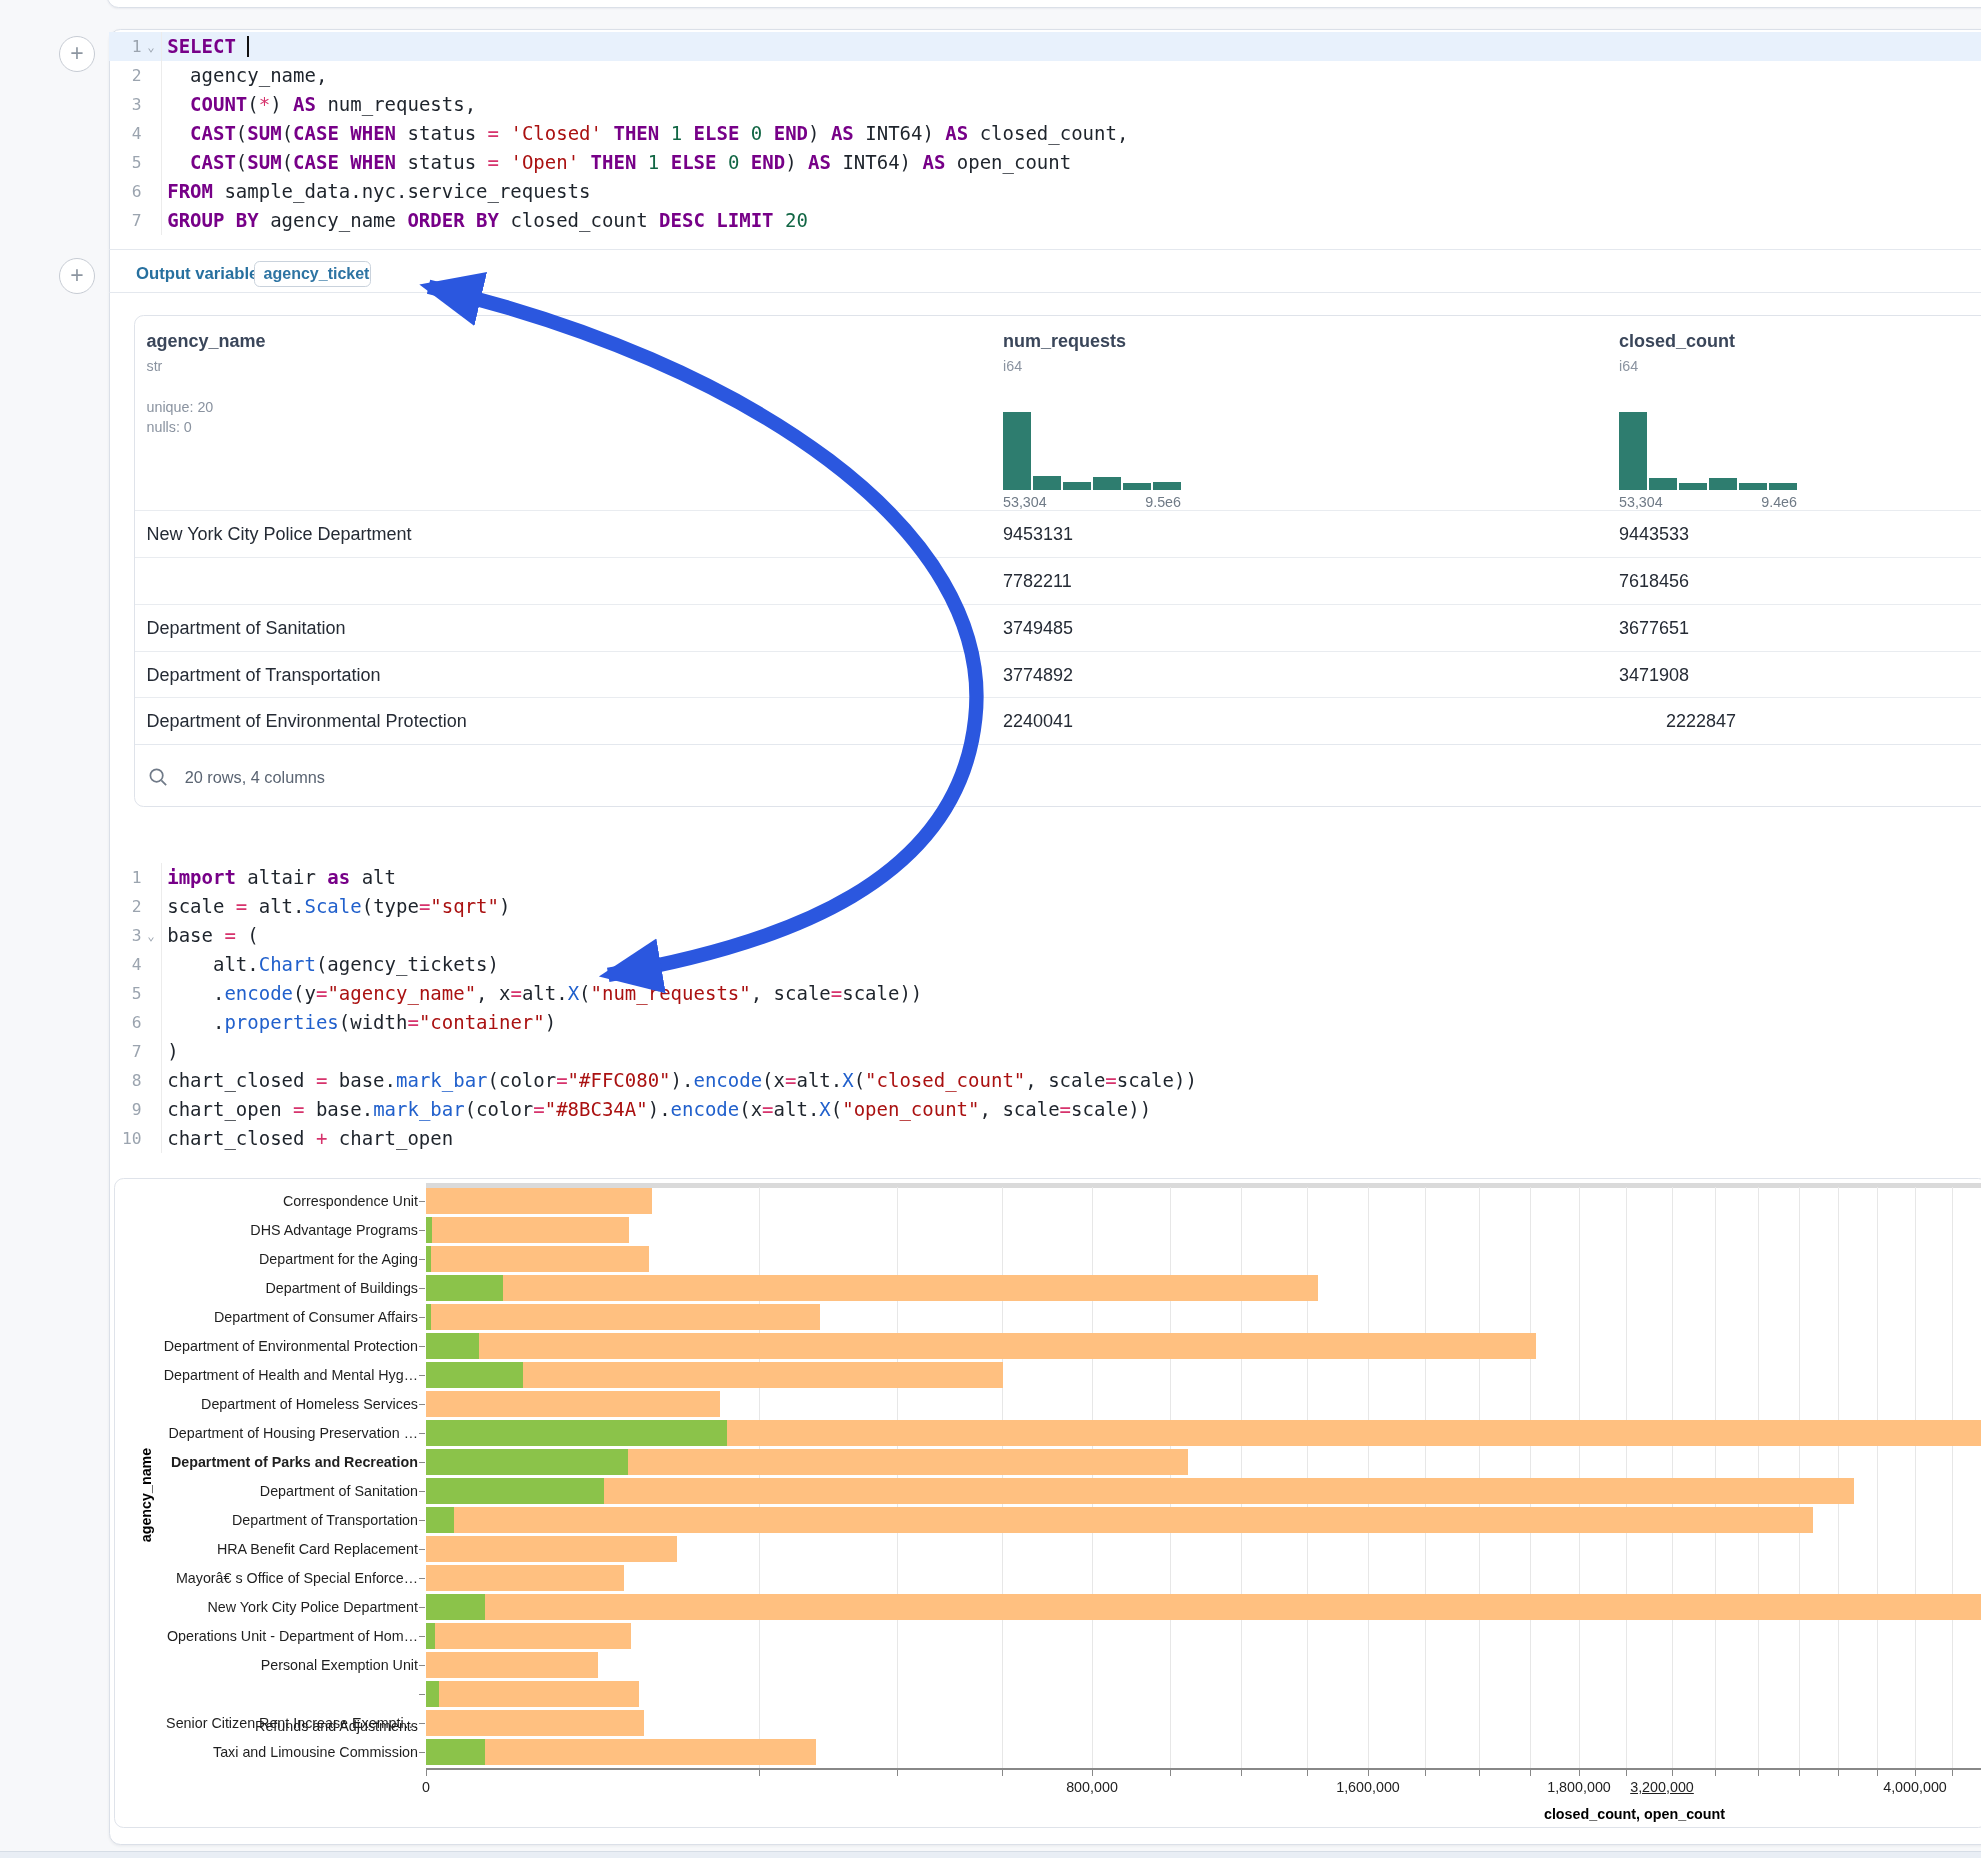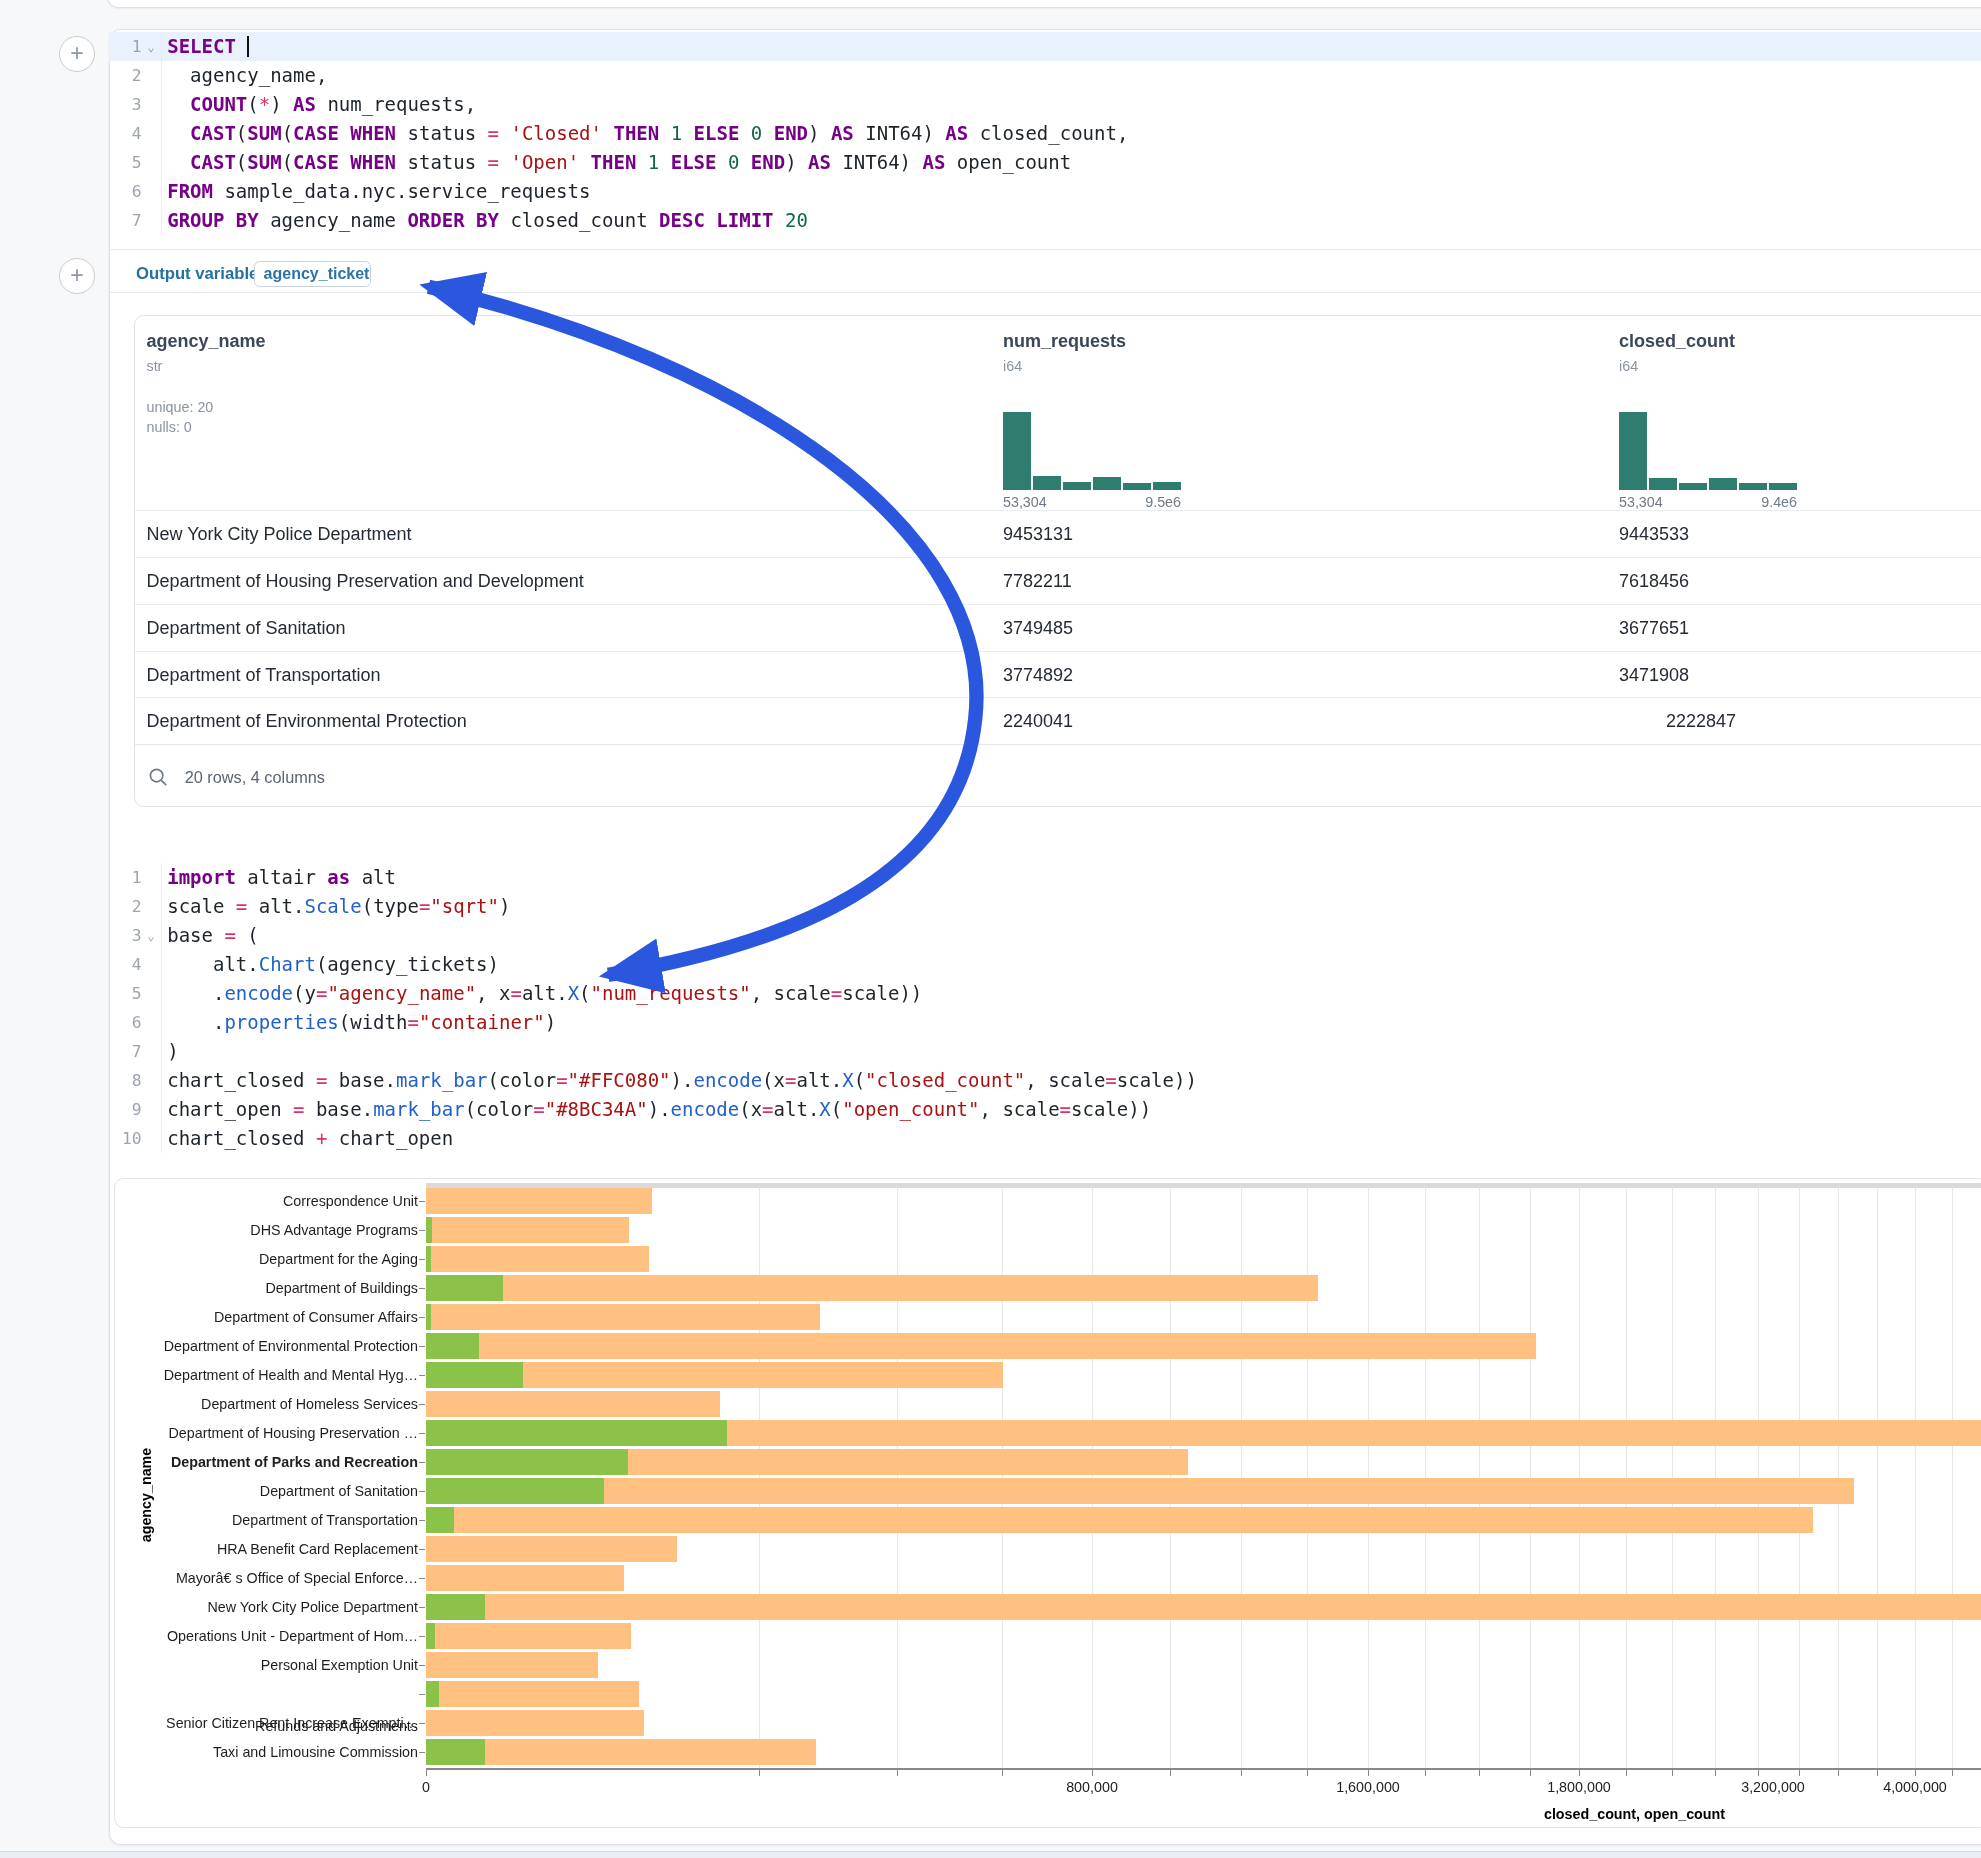--- a/index.html
+++ b/index.html
@@ -128,21 +128,20 @@
     <span>53,304</span>
     <span>9.4e6</span>
   </div>
   <div id="table-rows">
       <div class="trow" style="top: 194px;">
         <div class="cell" style="left: 11.5px;">New York City Police Department</div>
         <div class="cell" style="left: 868px;">9453131</div>
         <div class="cell" style="left: 1484px;">9443533</div>
       </div>
       <div class="trow" style="top: 241px;">
-        <div class="cell" style="left: 11.5px;">Department of Housing Preservation and Development</div>
         <div class="cell" style="left: 868px;">7782211</div>
         <div class="cell" style="left: 1484px;">7618456</div>
       </div>
       <div class="trow" style="top: 288px;">
         <div class="cell" style="left: 11.5px;">Department of Sanitation</div>
         <div class="cell" style="left: 868px;">3749485</div>
         <div class="cell" style="left: 1484px;">3677651</div>
       </div>
       <div class="trow" style="top: 335px;">
         <div class="cell" style="left: 11.5px;">Department of Transportation</div>
@@ -294,21 +293,21 @@
     <div class="xtick" style="left: 1643px; top: 591px;"></div>
     <div class="xtick" style="left: 1684px; top: 591px;"></div>
     <div class="xtick" style="left: 1723px; top: 591px;"></div>
     <div class="xtick" style="left: 1762px; top: 591px;"></div>
     <div class="xtick" style="left: 1800px; top: 591px;"></div>
     <div class="xtick" style="left: 1837px; top: 591px;"></div>
     <div class="xtick-lab" style="left: 311px; top: 600px;">0</div>
     <div class="xtick-lab" style="left: 977px; top: 600px;">800,000</div>
     <div class="xtick-lab" style="left: 1253px; top: 600px;">1,600,000</div>
     <div class="xtick-lab" style="left: 1464px; top: 600px;">1,800,000</div>
-    <div class="xtick-lab" style="left: 1658px; top: 600px;">3,200,000</div>
+    <div class="xtick-lab" style="left: 1547px; top: 600px; text-decoration: underline;">3,200,000</div>
     <div class="xtick-lab" style="left: 1800px; top: 600px;">4,000,000</div>
     <div class="axis-title" style="left: 1405px; top: 627px; width: 229px; text-align: center;">closed_count, open_count</div>
     <div class="axis-title y-title" style="left: -27px; top: 308px; width: 115px; text-align: center;">agency_name</div>
   </div>
 
 <svg class="arrow-svg" width="1982" height="1858" viewBox="0 0 2073 1944">
   <defs>
     <marker id="ah" viewBox="0 0 10 10" refX="8.5" refY="5" markerWidth="4.4" markerHeight="4.4" orient="auto-start-reverse">
       <path d="M0,0.6 L10,5 L0,9.4 z" fill="#2b57df"></path>
     </marker>

